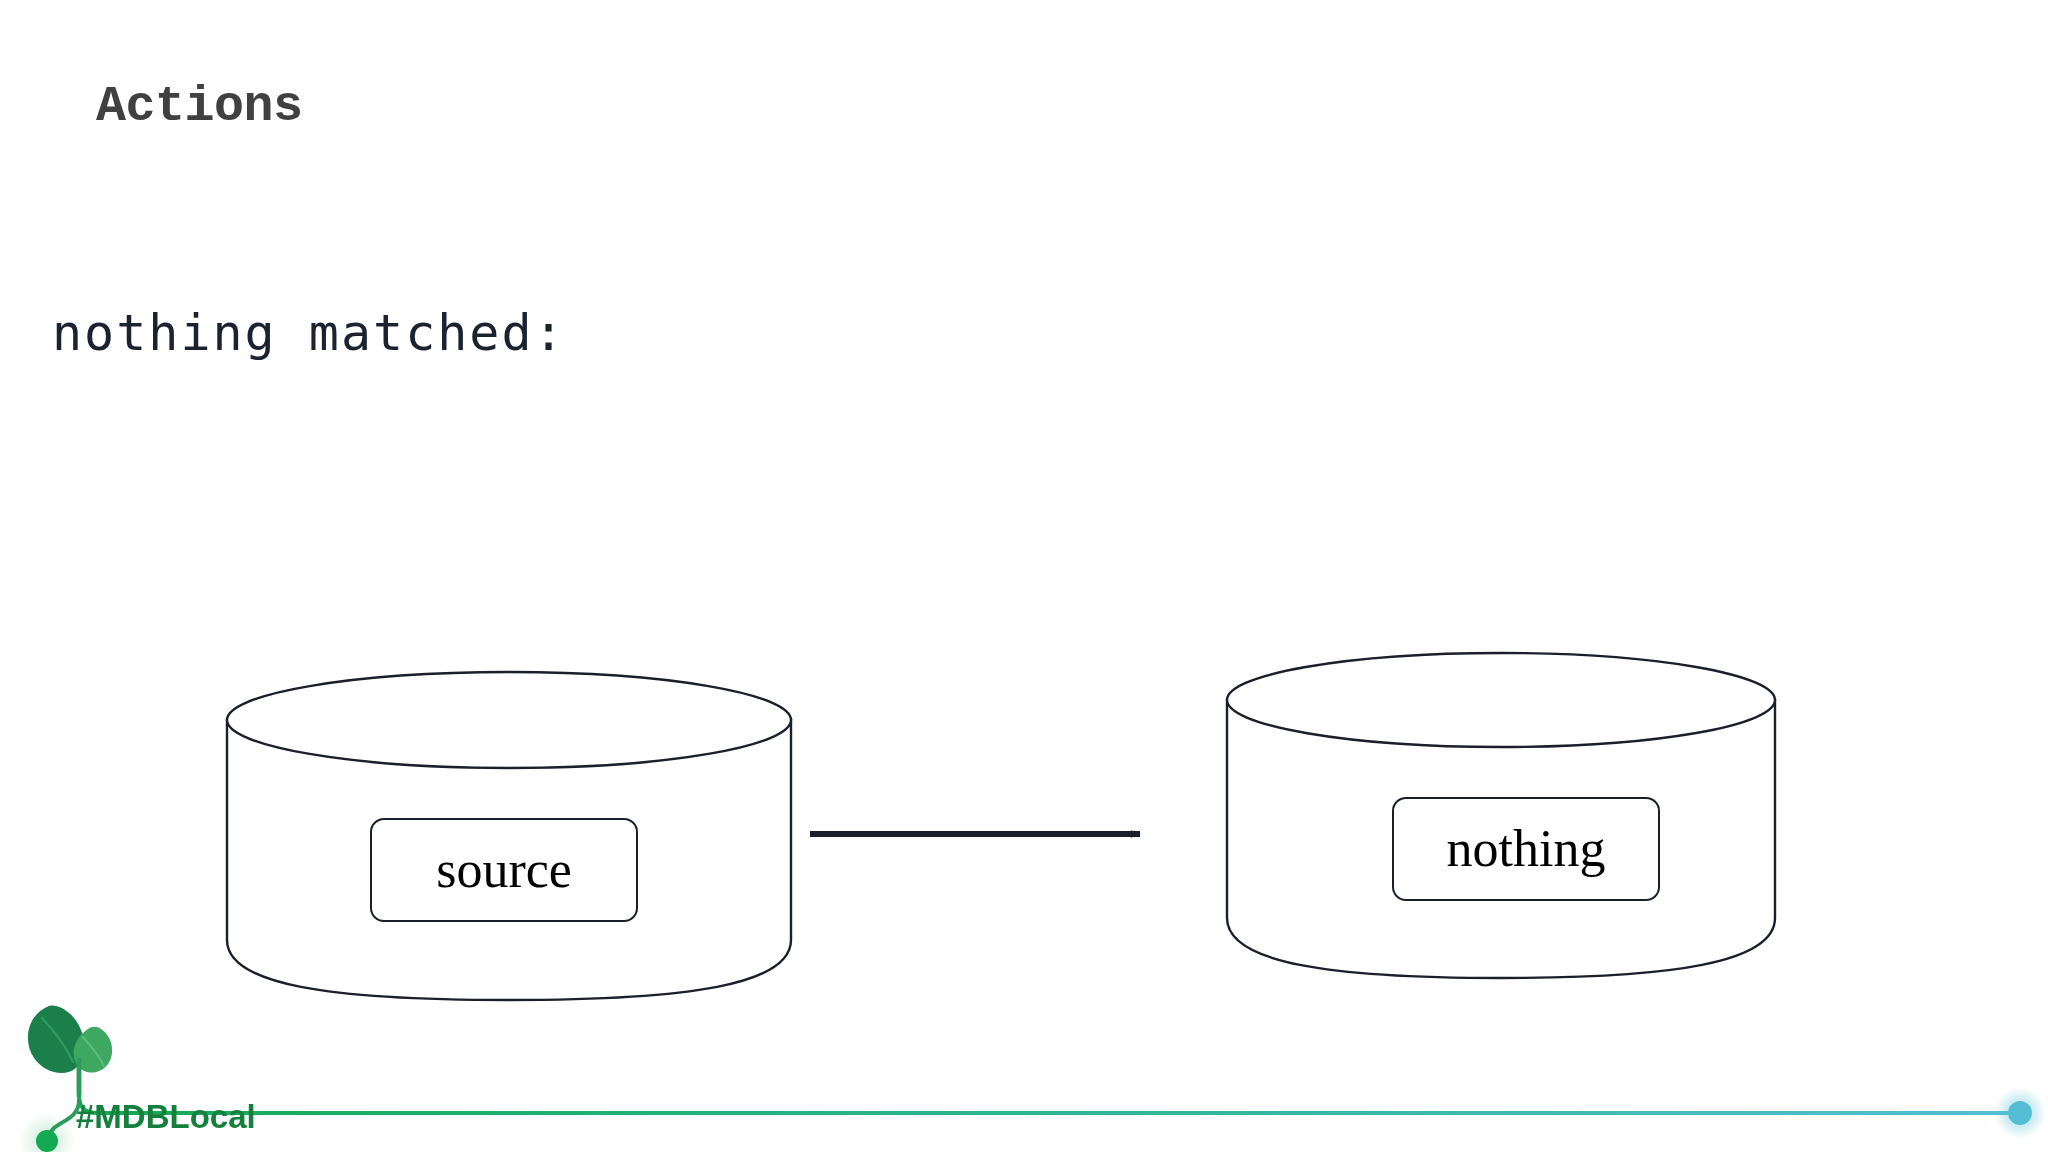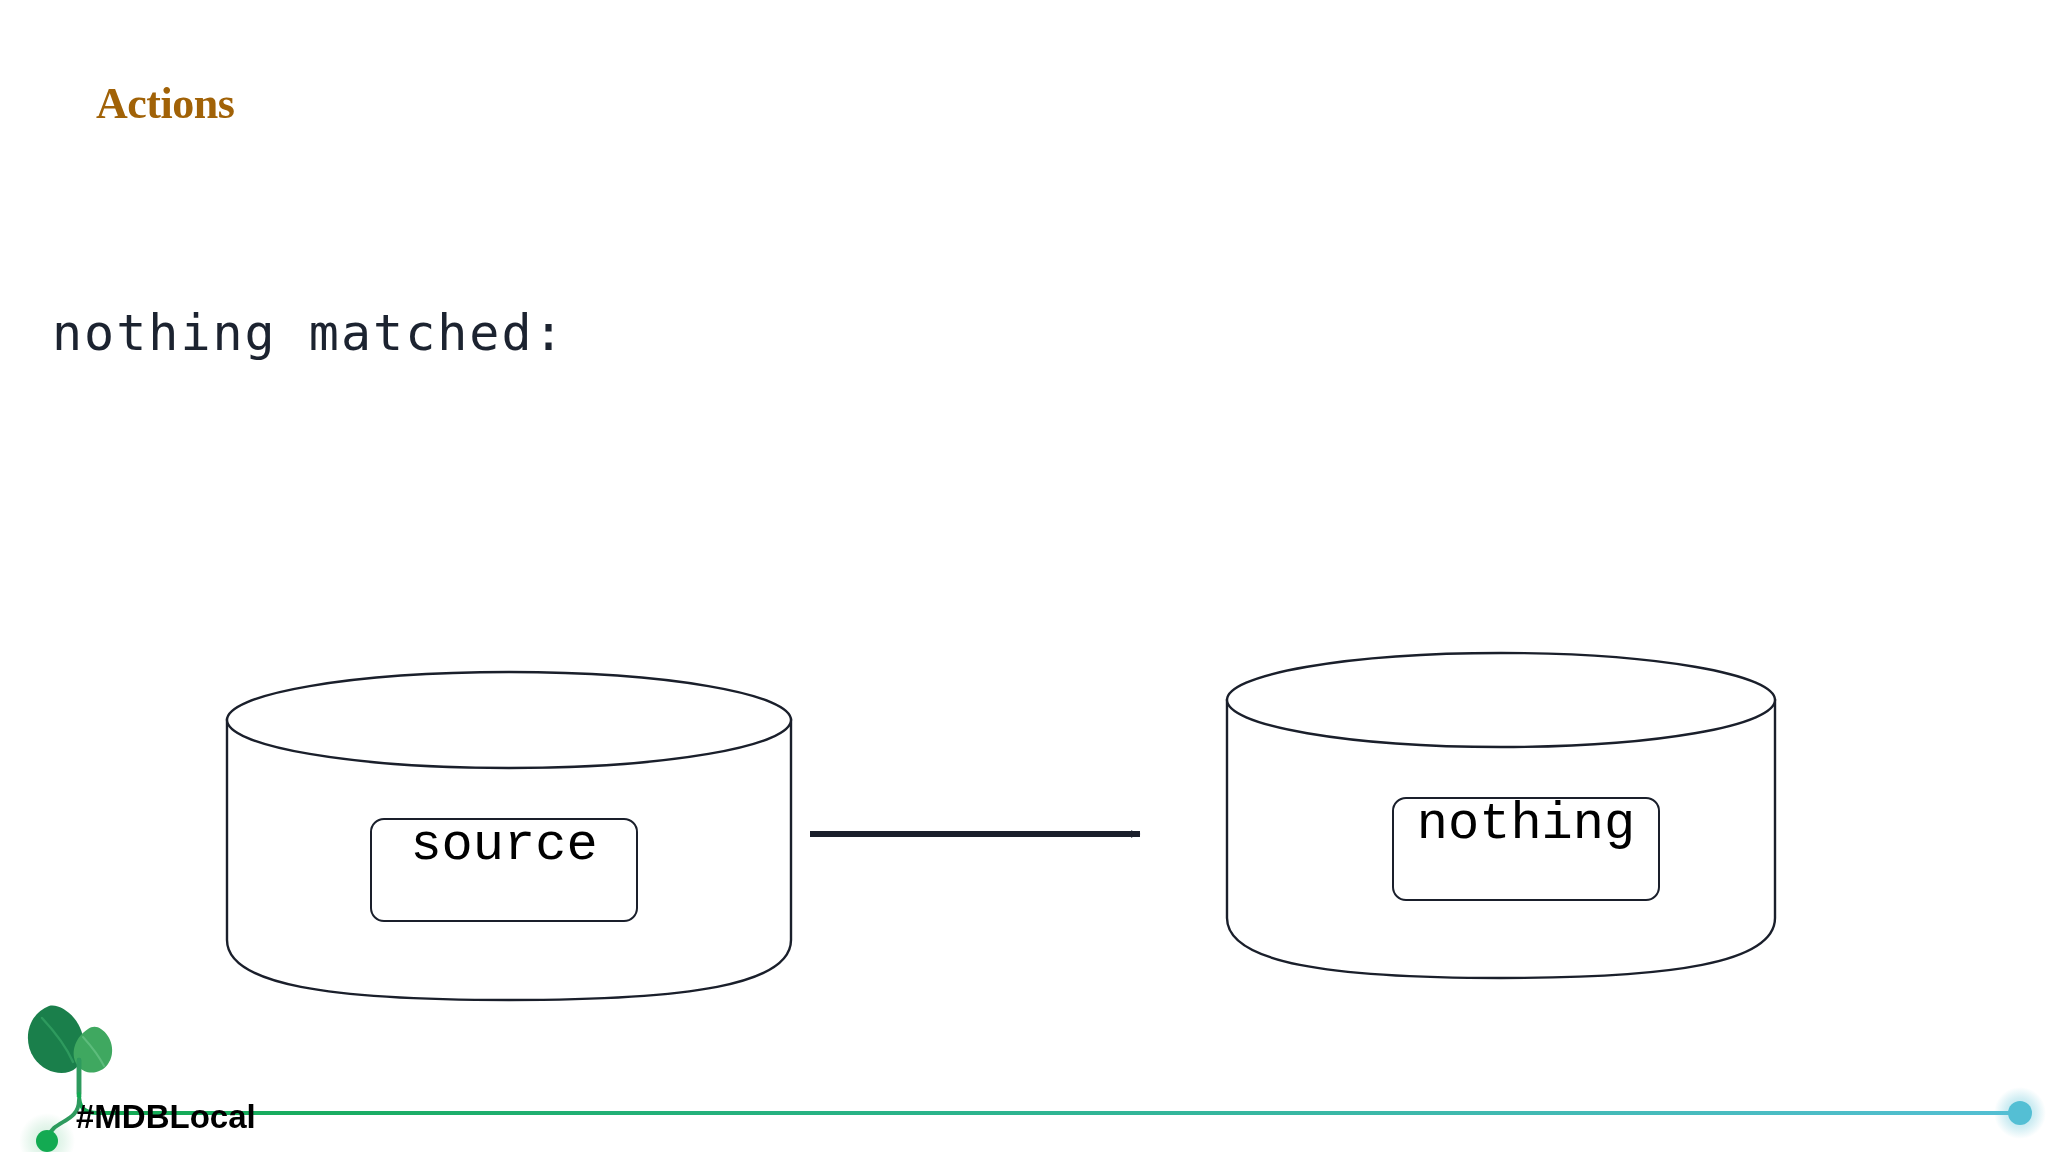--- a/index.html
+++ b/index.html
@@ -17,25 +17,25 @@
     height: 1152px;
     background: #ffffff;
     overflow: hidden;
   }
 
   
   #slide-title {
     position: absolute;
     left: 96px;
     top: 78px;
-    font-family: Liberation Serif, serif;
-    font-size: 44px;
+    font-family: Liberation Mono, monospace;
+    font-size: 50px;
     font-weight: bold;
     letter-spacing: -0.5px;
-    color: #a16207;
+    color: #404040;
     white-space: nowrap;
   }
 
   
   #code-line {
     position: absolute;
     left: 52px;
     top: 304px;
     font-family: "DejaVu Sans Mono", "Liberation Mono", monospace;
     font-size: 50px;
@@ -56,23 +56,23 @@
   }
 
   
   .db-label-box {
     position: absolute;
     box-sizing: border-box;
     background: #ffffff;
     border: 2px solid #1a1f2b;
     border-radius: 14px;
     display: flex;
-    align-items: flex-start;
+    align-items: center;
     justify-content: center;
-    font-family: Liberation Mono, monospace;
+    font-family: Liberation Serif, serif;
     font-size: 52px;
     color: #000000;
     line-height: 1;
   }
   #db-label-source {
     left: 370px;
     top: 818px;
     width: 268px;
     height: 104px;
   }
@@ -84,21 +84,21 @@
   }
 
   
   #footer-hashtag {
     position: absolute;
     left: 76px;
     top: 1098px;
     font-family: "Liberation Sans", sans-serif;
     font-size: 33px;
     font-weight: bold;
-    color: #000000;
+    color: #15803d;
     letter-spacing: 0px;
     white-space: nowrap;
   }
 </style>
 </head>
 <body>
 
 <div id="slide">
 
   <div id="slide-title">Actions</div>

